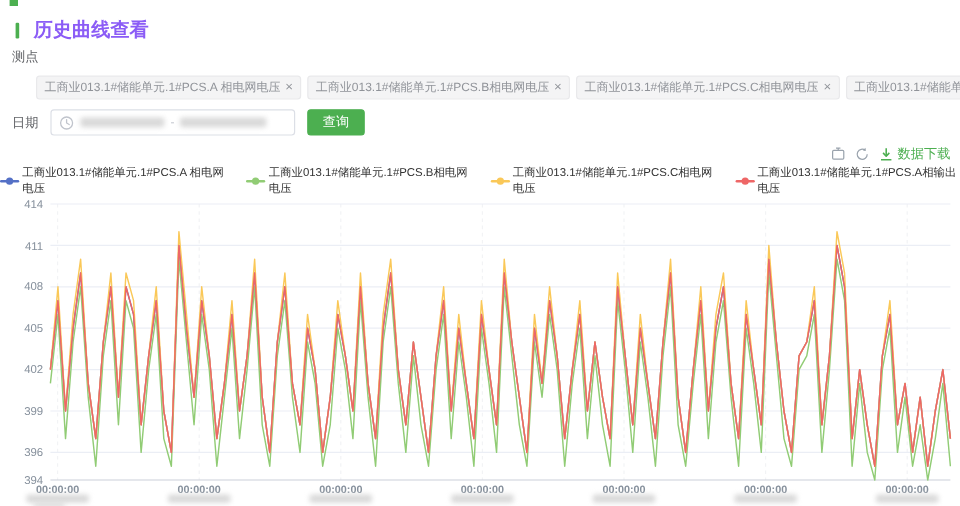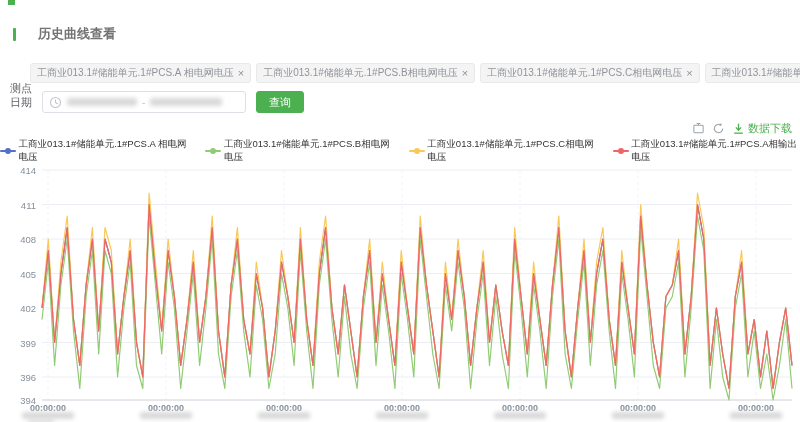--- a/index.html
+++ b/index.html
@@ -1,23 +1,23 @@
 <!DOCTYPE html>
 <html><head>
 <meta charset="utf-8">
 <style>
   html,body{margin:0;padding:0;background:#fff;}
   .app{position:relative;width:800px;height:422px;background:#fff;overflow:hidden;
        font-family:"Liberation Sans","DejaVu Sans",sans-serif;color:#303133;}
   .corner-accent{position:absolute;left:8px;top:0;width:7px;height:5px;background:#4caf50;}
   .page-title-row{position:absolute;left:13px;top:9px;display:flex;align-items:center;gap:6px;}
   .title-bar{width:3px;height:13px;background:#4caf50;border-radius:1px;}
-  .page-title{font-size:13px;font-weight:bold;color:#737373;margin:16px;}
+  .page-title{font-size:16px;font-weight:bold;color:#8b5cf6;margin:6px;}
   .field-label{font-size:11px;color:#606266;}
-  .points-row{position:absolute;left:10px;top:40px;display:flex;align-items:center;gap:14px;margin-top:41px;}
+  .points-row{position:absolute;left:10px;top:40px;display:flex;align-items:center;gap:14px;}
   .btn-plain{font-size:11px;color:#606266;background:#fff;border:1px solid #dcdfe6;
              border-radius:3px;padding:3px 13px;cursor:pointer;line-height:1.2;}
   .tags-row{position:absolute;left:30px;top:63px;right:10px;display:flex;align-items:center;gap:5px;flex-wrap:nowrap;}
   .chip{display:inline-flex;align-items:center;gap:4px;background:#f4f4f5;border:1px solid #e9e9eb;
         border-radius:3px;padding:2px 6px;font-size:10px;color:#909399;white-space:nowrap;}
   .chip-close{color:#909399;font-size:11px;line-height:1;cursor:pointer;}
   .date-row{position:absolute;left:10px;top:91px;display:flex;align-items:center;gap:10px;}
   .date-input{display:flex;align-items:center;width:190px;height:20px;border:1px solid #dcdfe6;
               border-radius:3px;padding:0 6px;gap:5px;background:#fff;}
   .redact{background:#d9d9d9;border-radius:2px;filter:blur(2px);}

